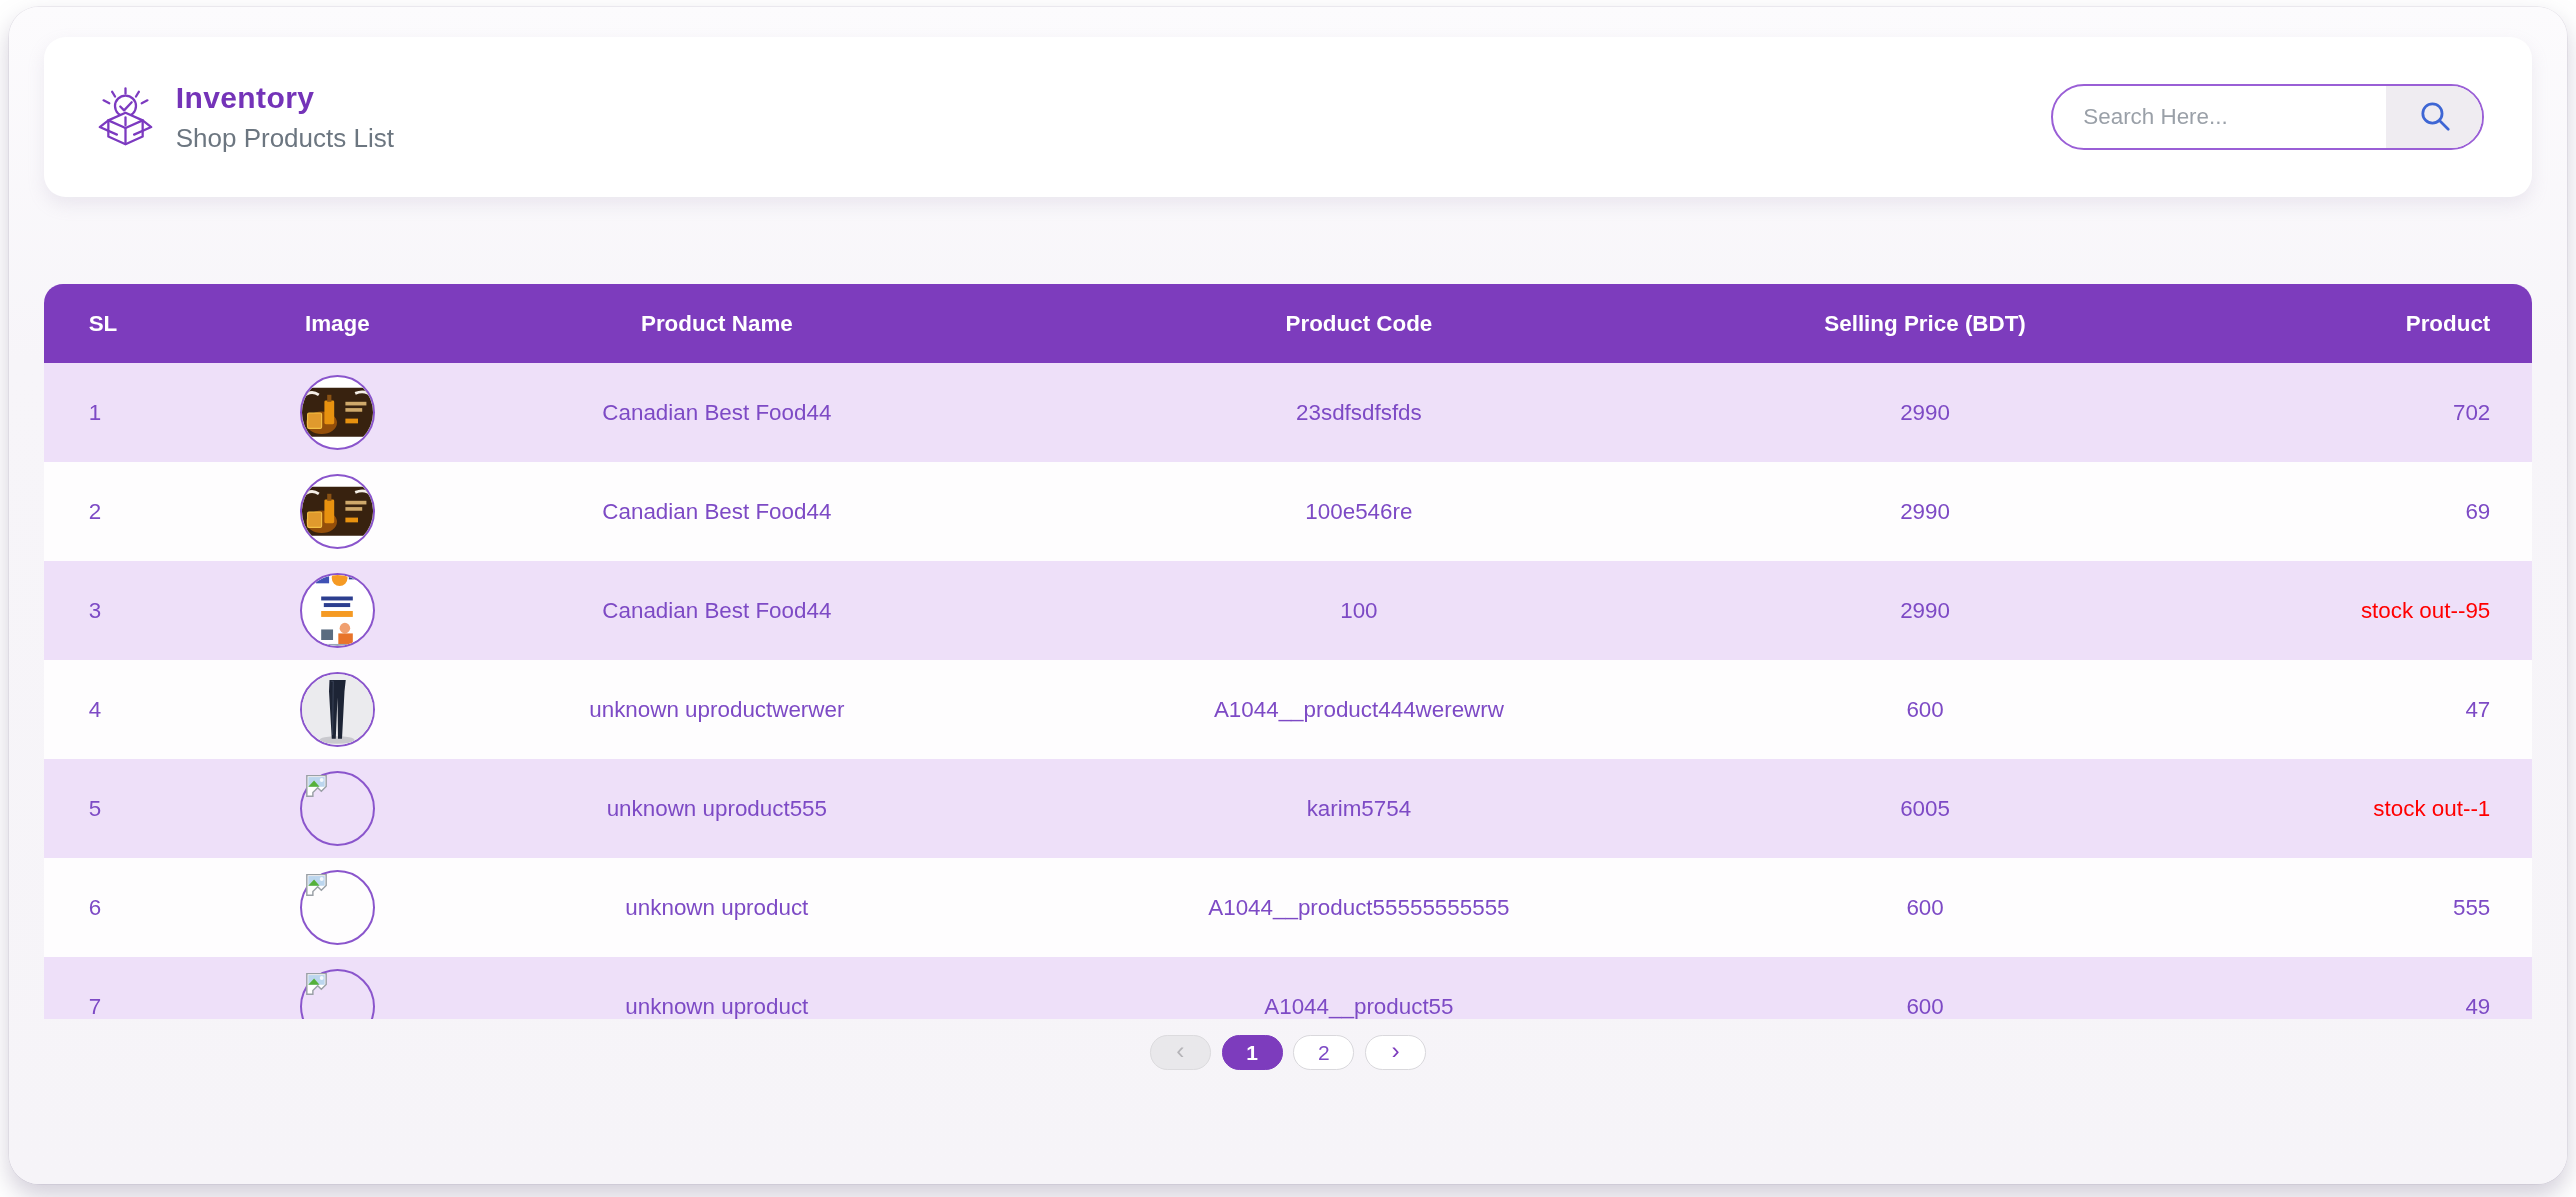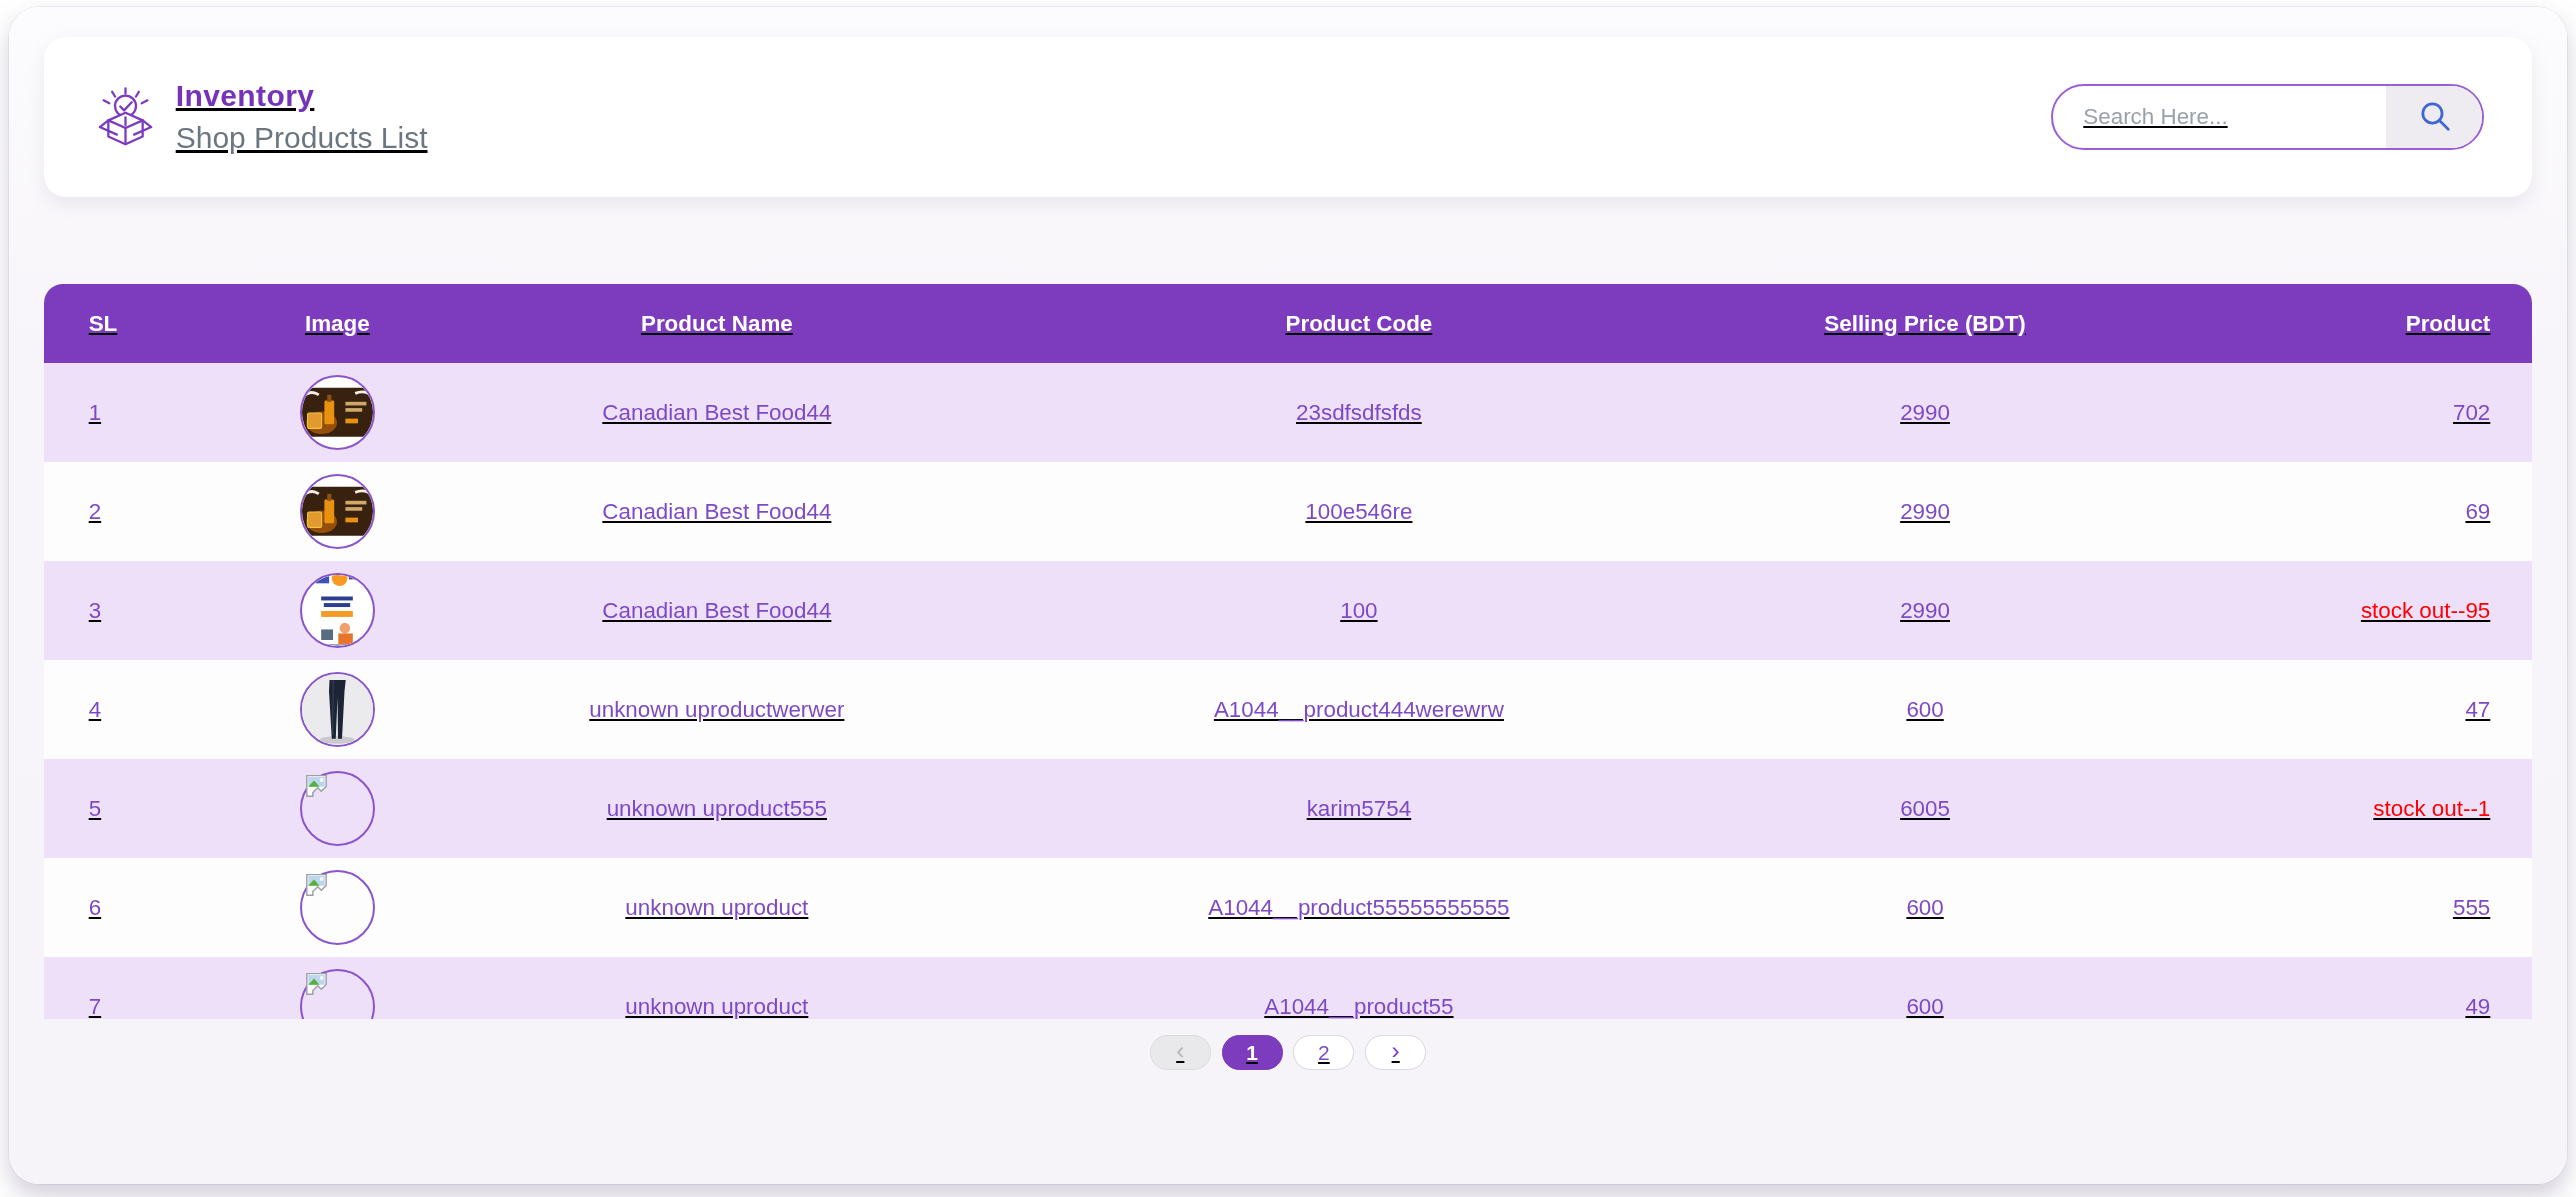--- a/index.html
+++ b/index.html
@@ -4,37 +4,36 @@
 <style>
   * { margin:0; padding:0; box-sizing:border-box; }
   html,body { width:2576px; height:1197px; background:#ffffff; font-family:"Liberation Sans", sans-serif; overflow:hidden; }
 
   .page-card {
     position:absolute; left:8.7px; top:7.2px; right:8.7px; bottom:13px;
     border-radius:30px;
     background:linear-gradient(180deg,#fcfbfd 0%, #f7f5f9 30%, #f6f4f8 100%);
     box-shadow:0 11.6px 24.5px rgba(125,115,145,.35), 0 0 0 0.7px #edebf0;
     overflow:hidden;
-    text-decoration:underline;
   }
 
   
   .header-card {
     margin:30px 35px 0;
     height:160px;
     background:#ffffff;
     border-radius:21.7px;
     box-shadow:0 7.2px 17.3px rgba(160,150,180,.16);
     display:flex; align-items:center; justify-content:space-between;
     padding:0 48px 0 51px;
   }
   .header-left { display:flex; align-items:center; gap:20px; }
   .hdr-icon { width:61px; height:61px; flex:0 0 auto; }
   .hdr-text h1 { font-size:30px; font-weight:bold; color:#7433b8; letter-spacing:0.4px; }
-  .hdr-text p  { font-size:30px; color:#6c7680; margin-top:8px; }
+  .hdr-text p  { font-size:26px; color:#6c7680; margin-top:8px; }
 
   .search-wrap {
     width:433px; height:66px;
     border:2.2px solid #9a5fd6; border-radius:33px;
     background:#ffffff; display:flex; overflow:hidden; align-items:stretch;
   }
   .search-input {
     flex:1; border:none; outline:none; background:transparent;
     padding:0 14.4px 0 30px; font-size:22.4px; color:#1d4ed8;
     font-family:"Liberation Sans", sans-serif;

